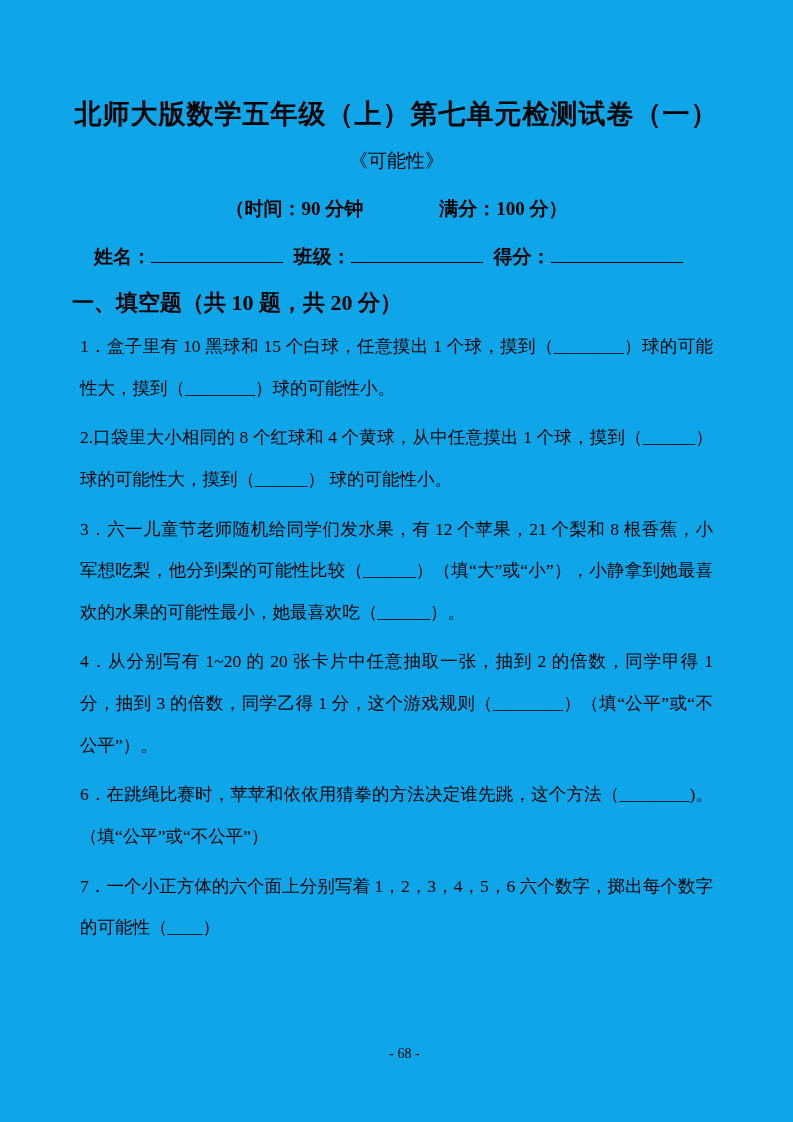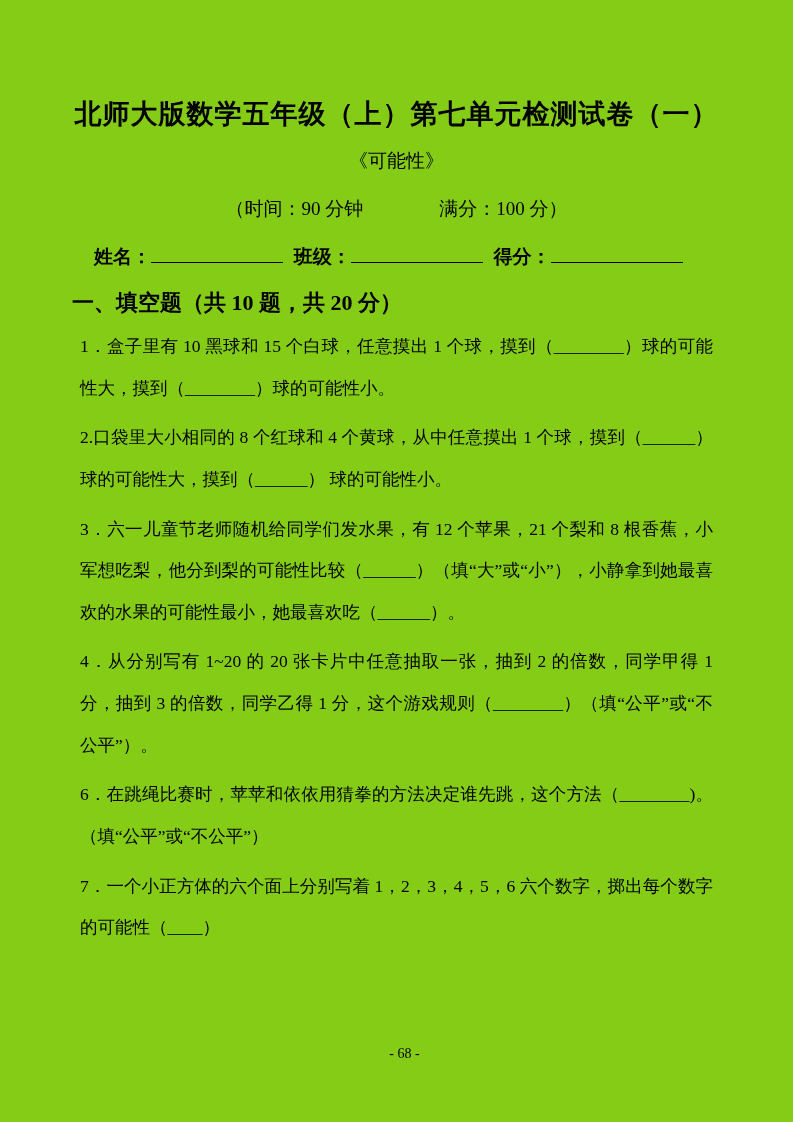--- a/index.html
+++ b/index.html
@@ -5,21 +5,21 @@
   html, body {
     margin: 0;
     padding: 0;
     background: #ffffff;
   }
   .page {
     position: relative;
     width: 793px;
     height: 1122px;
     margin: 0 auto;
-    background: #84cc16;
+    background: #0ea5e9;
     font-family: "Liberation Serif", "DejaVu Serif", serif;
     color: #000000;
     box-sizing: border-box;
     padding: 96px 72px 0 72px;
     overflow: hidden;
   }
   .title {
     font-size: 27px;
     font-weight: bold;
     text-align: center;
@@ -28,21 +28,21 @@
     white-space: nowrap;
   }
   .subtitle {
     font-size: 19px;
     font-weight: normal;
     text-align: center;
     margin: 0 0 22px 0;
   }
   .info-line {
     font-size: 19px;
-    font-weight: normal;
+    font-weight: bold;
     text-align: center;
     margin: 0 0 20px 0;
     white-space: pre;
   }
   .name-row {
     font-size: 19px;
     font-weight: bold;
     margin: 16px 0 18px 0;
     padding-left: 22px;
     white-space: nowrap;

